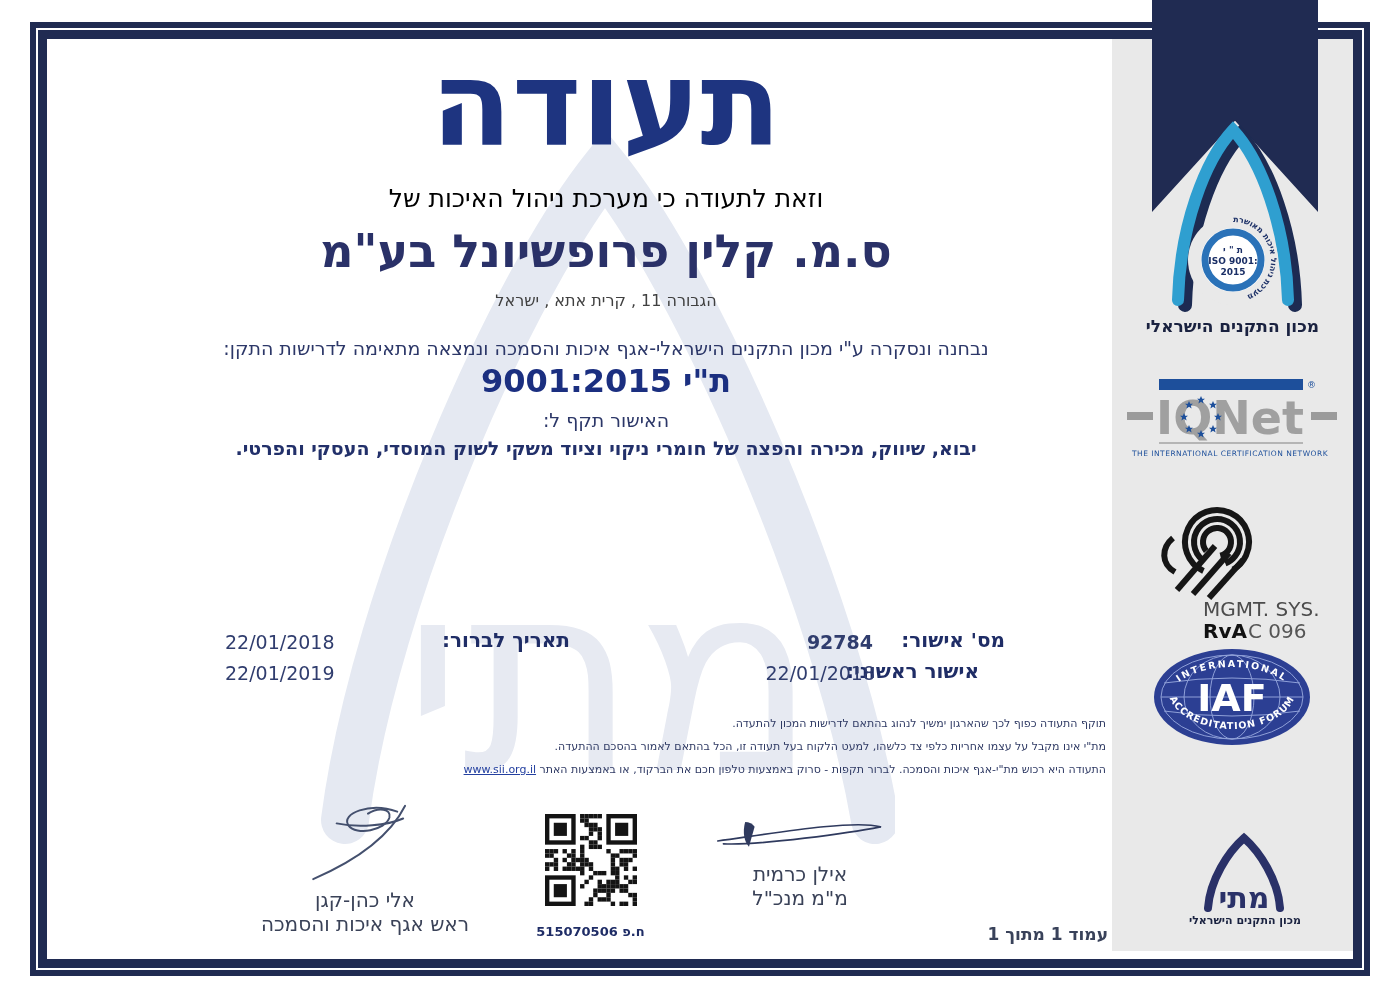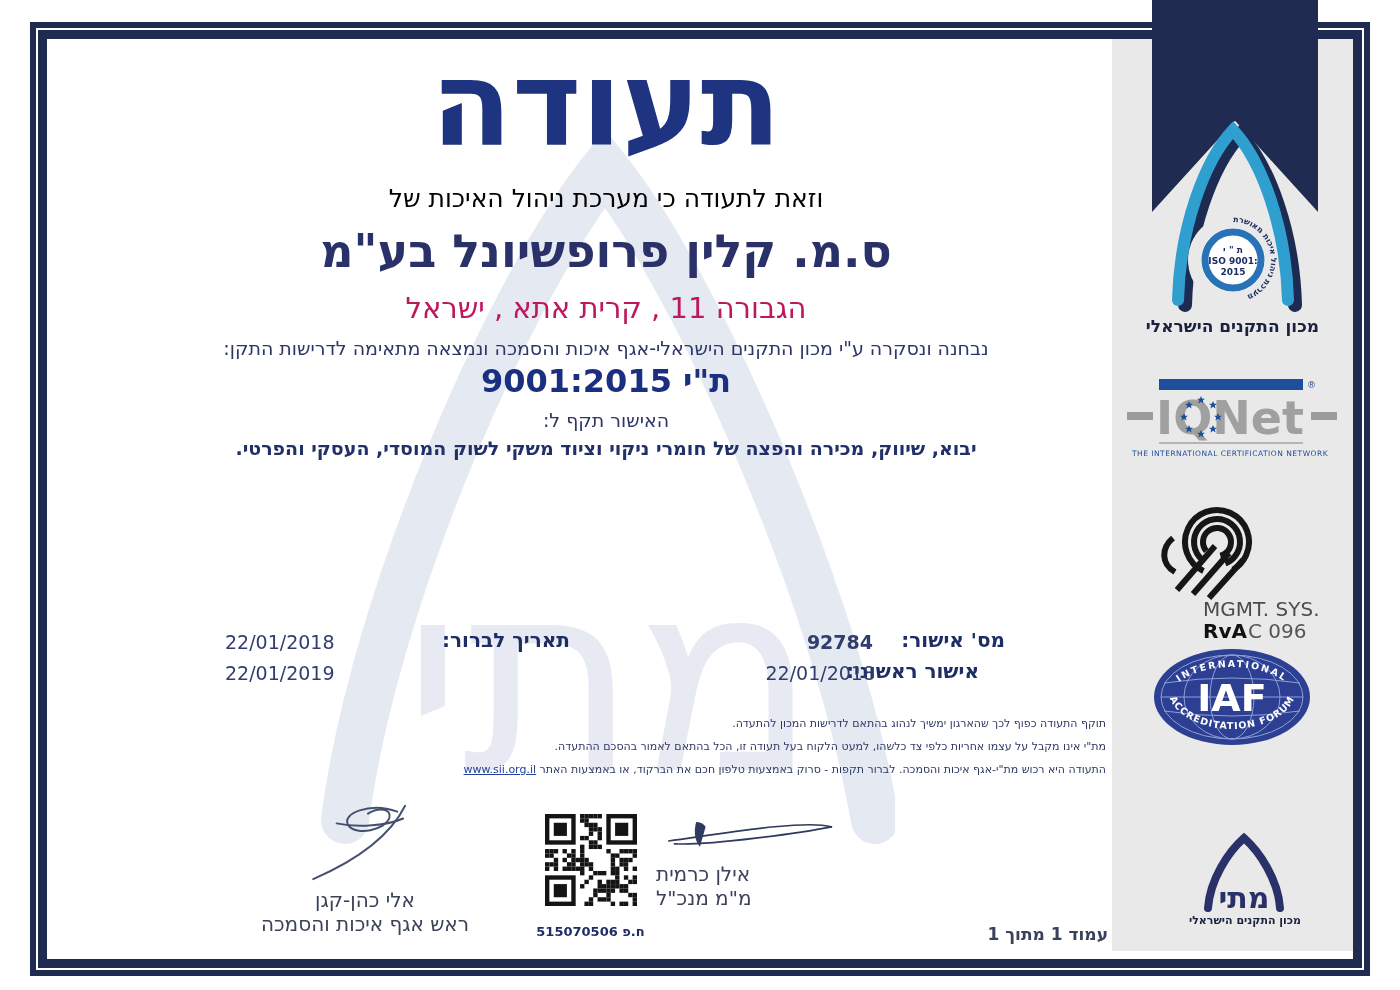--- a/index.html
+++ b/index.html
@@ -19,21 +19,21 @@
   .iaf{position:absolute;left:1150px;top:645px;width:165px;height:106px;z-index:7;}
   .mati{position:absolute;left:1178px;top:830px;width:134px;height:86px;z-index:7;}
   .mati-caption{position:absolute;left:1130px;top:914px;width:230px;text-align:center;font-size:11px;font-weight:bold;color:#1a2240;z-index:7;direction:rtl;}
   
   .watermark{position:absolute;left:315px;top:130px;width:580px;height:722px;z-index:1;}
   
   .main-txt{position:absolute;left:48px;width:1060px;text-align:center;direction:rtl;z-index:2;margin-left:28px;}
   .main-title{top:40px;font-size:118px;line-height:1.1;font-weight:bold;color:#1e3480;}
   .subtitle{top:184px;font-size:25px;color:#000000;}
   .company{top:224px;font-size:46px;font-weight:bold;color:#2a3168;}
-  .address{top:291px;font-size:29px;color:#be185d;}
+  .address{top:291px;font-size:16px;color:#404040;}
   .assess{top:337px;font-size:19px;color:#2c3768;}
   .standard{top:362px;font-size:32px;font-weight:bold;color:#1b2f80;}
   .scope-intro{top:409px;font-size:19px;color:#2c3768;}
   .scope{top:437px;font-size:19px;font-weight:bold;color:#22306a;}
   
   .d-label{position:absolute;font-weight:bold;color:#1f2d66;font-size:20px;text-align:right;direction:rtl;z-index:2;}
   .d-value{position:absolute;color:#303d6e;font-size:19px;text-align:right;z-index:2;}
   #lbl-cert{left:880px;top:628px;width:125px;}
   #val-cert{left:758px;top:631px;width:115px;font-weight:bold;}
   #lbl-first{left:839px;top:659px;width:140px;}
@@ -41,21 +41,21 @@
   #lbl-issue{left:420px;top:628px;width:150px;}
   #val-issue{left:225px;top:631px;width:100px;}
   #lbl-valid{left:400px;top:659px;width:170px;}
   #val-valid{left:225px;top:662px;width:100px;}
   
   .conditions{position:absolute;left:240px;top:712px;width:866px;text-align:right;direction:rtl;
               font-size:11px;line-height:23px;color:#2f3a64;z-index:2;}
   .conditions a{color:#2440a0;text-decoration:underline;cursor:pointer;}
   
   .sig-left{position:absolute;left:250px;top:796px;width:230px;text-align:center;z-index:2;}
-  .sig-right{position:absolute;left:656px;top:806px;width:220px;text-align:left;z-index:2;}
+  .sig-right{position:absolute;left:690px;top:806px;width:220px;text-align:center;z-index:2;}
   .sig-name{font-size:20px;color:#3a4258;direction:rtl;}
   .sig-title{font-size:20px;color:#3a4258;direction:rtl;}
   .qr-block{position:absolute;left:528px;top:814px;width:125px;text-align:center;z-index:2;}
   .qr-label{font-size:13px;font-weight:bold;color:#1f2d66;margin-top:14px;direction:rtl;}
   .page-label{position:absolute;left:900px;top:924px;width:208px;text-align:right;font-size:17px;color:#39425a;direction:rtl;z-index:2;font-weight:bold;}
   svg text{font-family:"DejaVu Sans","Liberation Sans",sans-serif;}
 </style>
 </head>
 <body>
 

